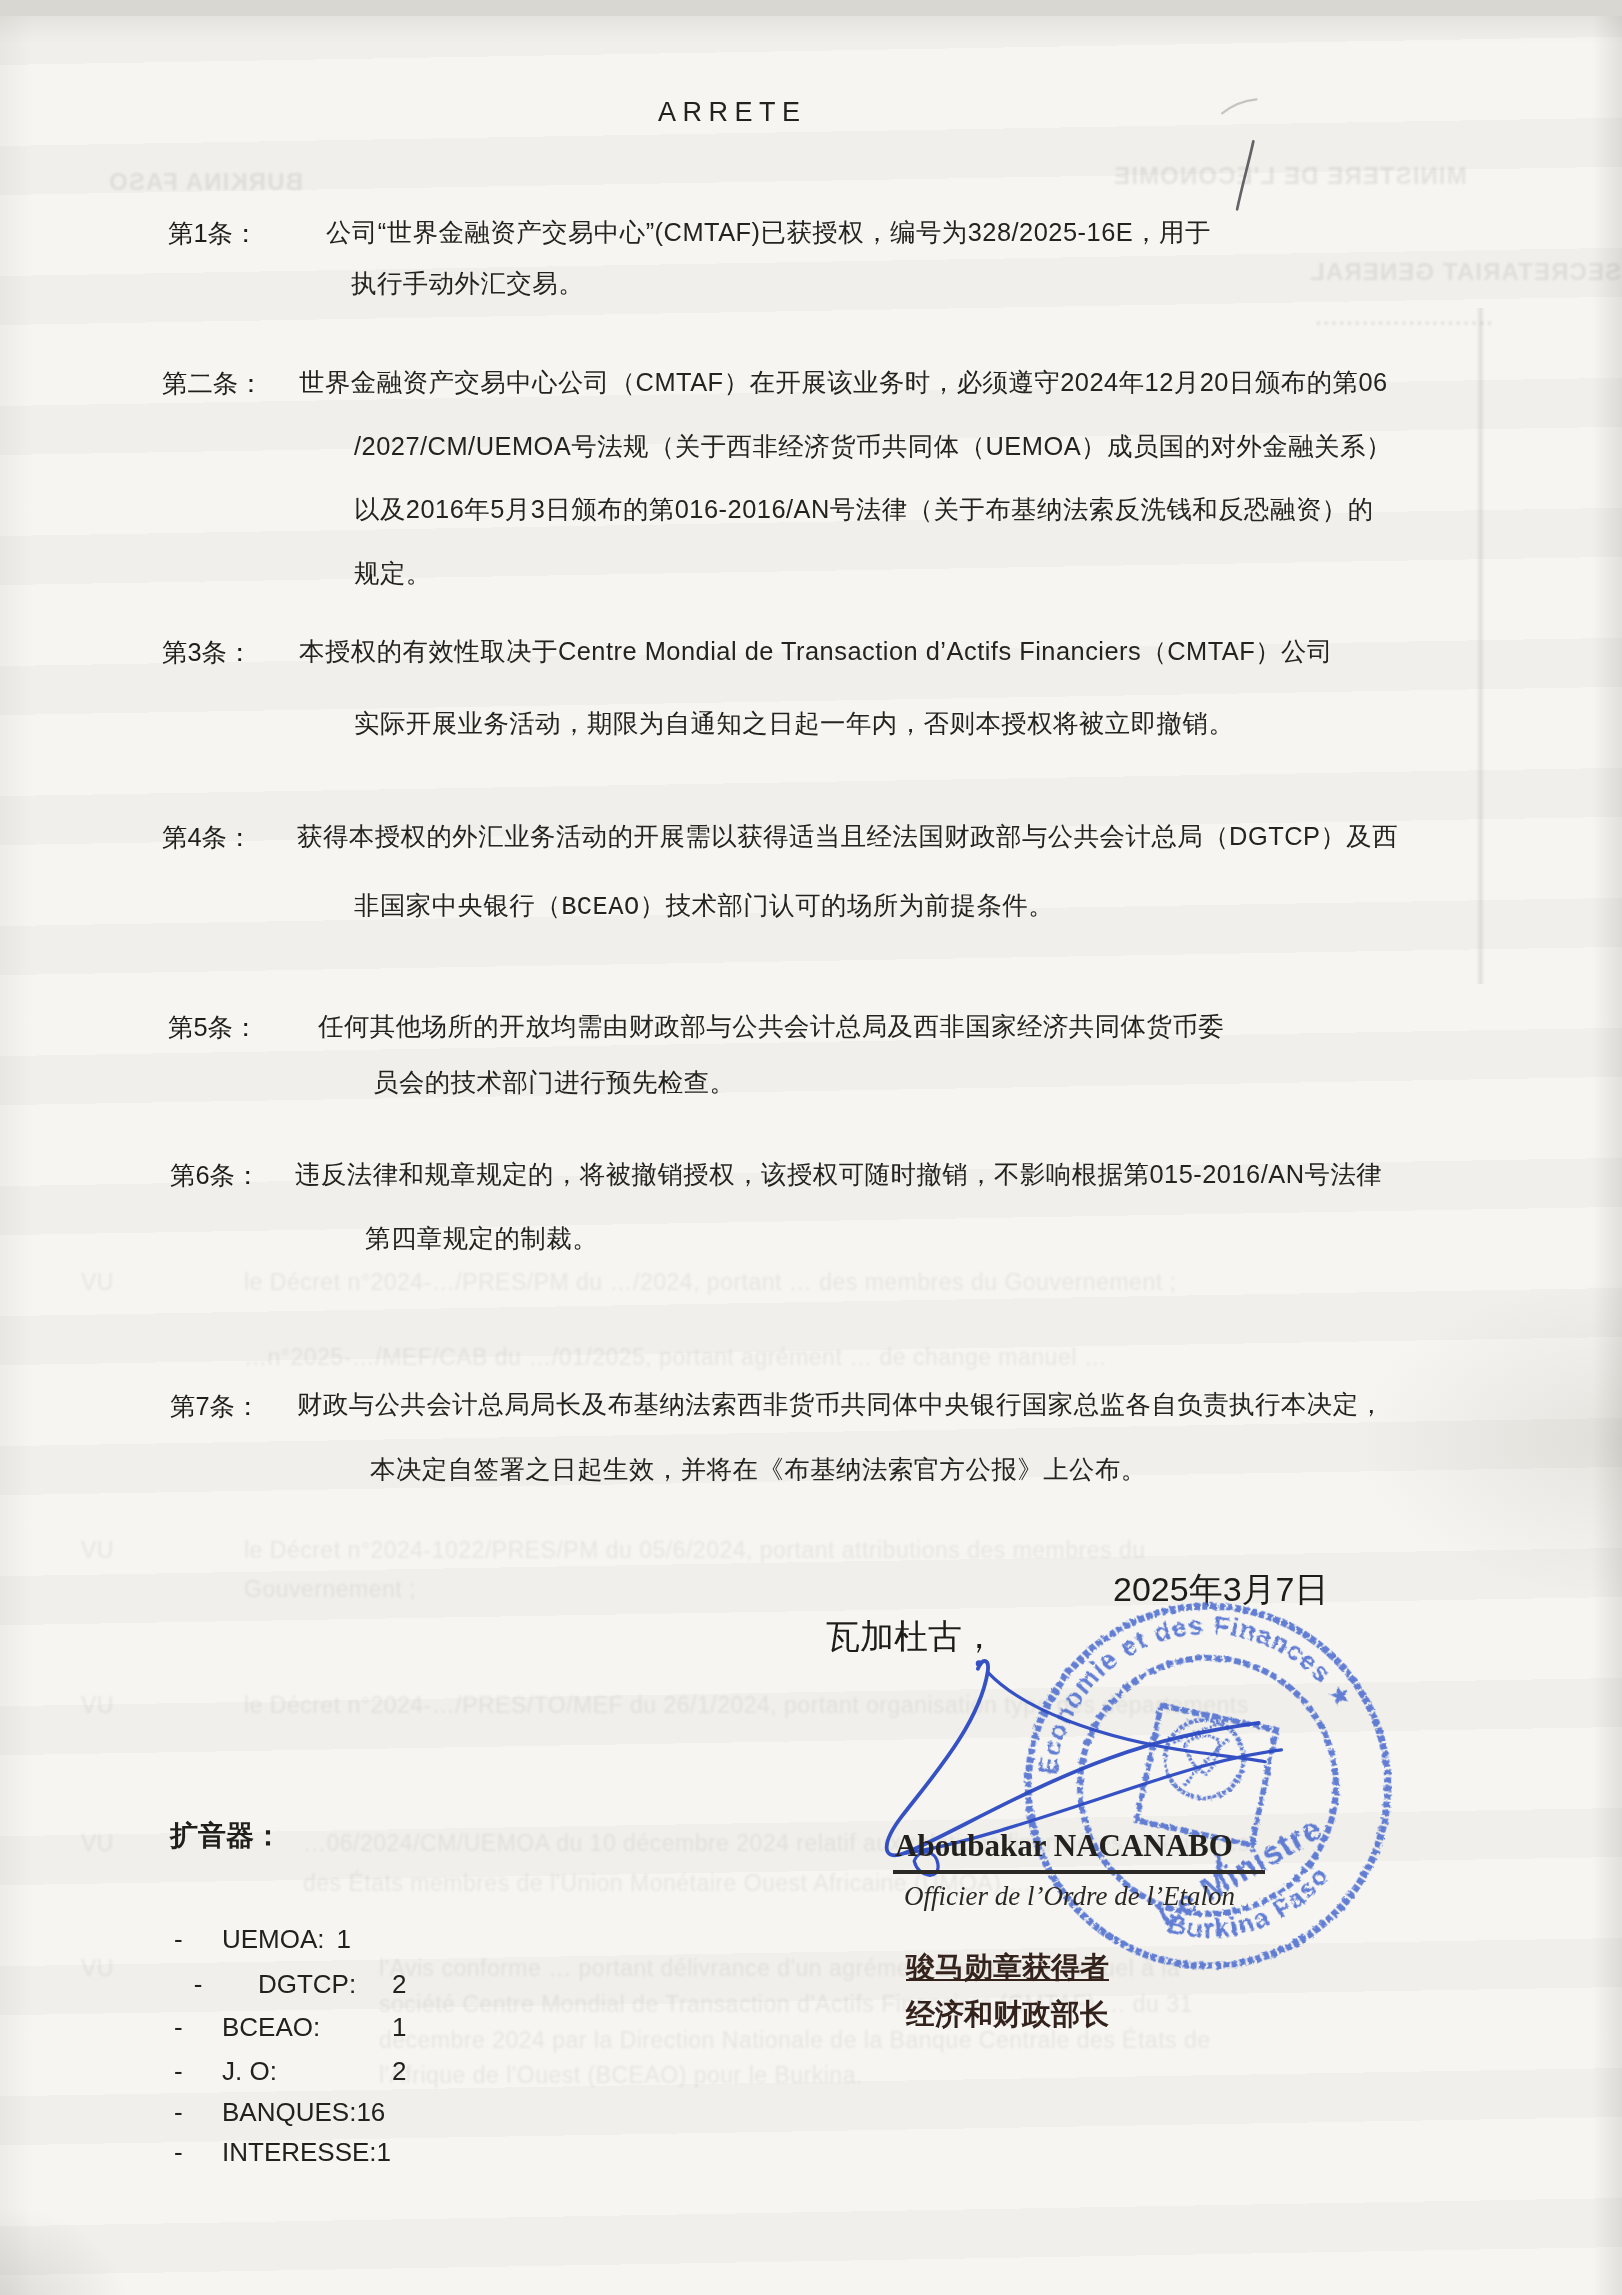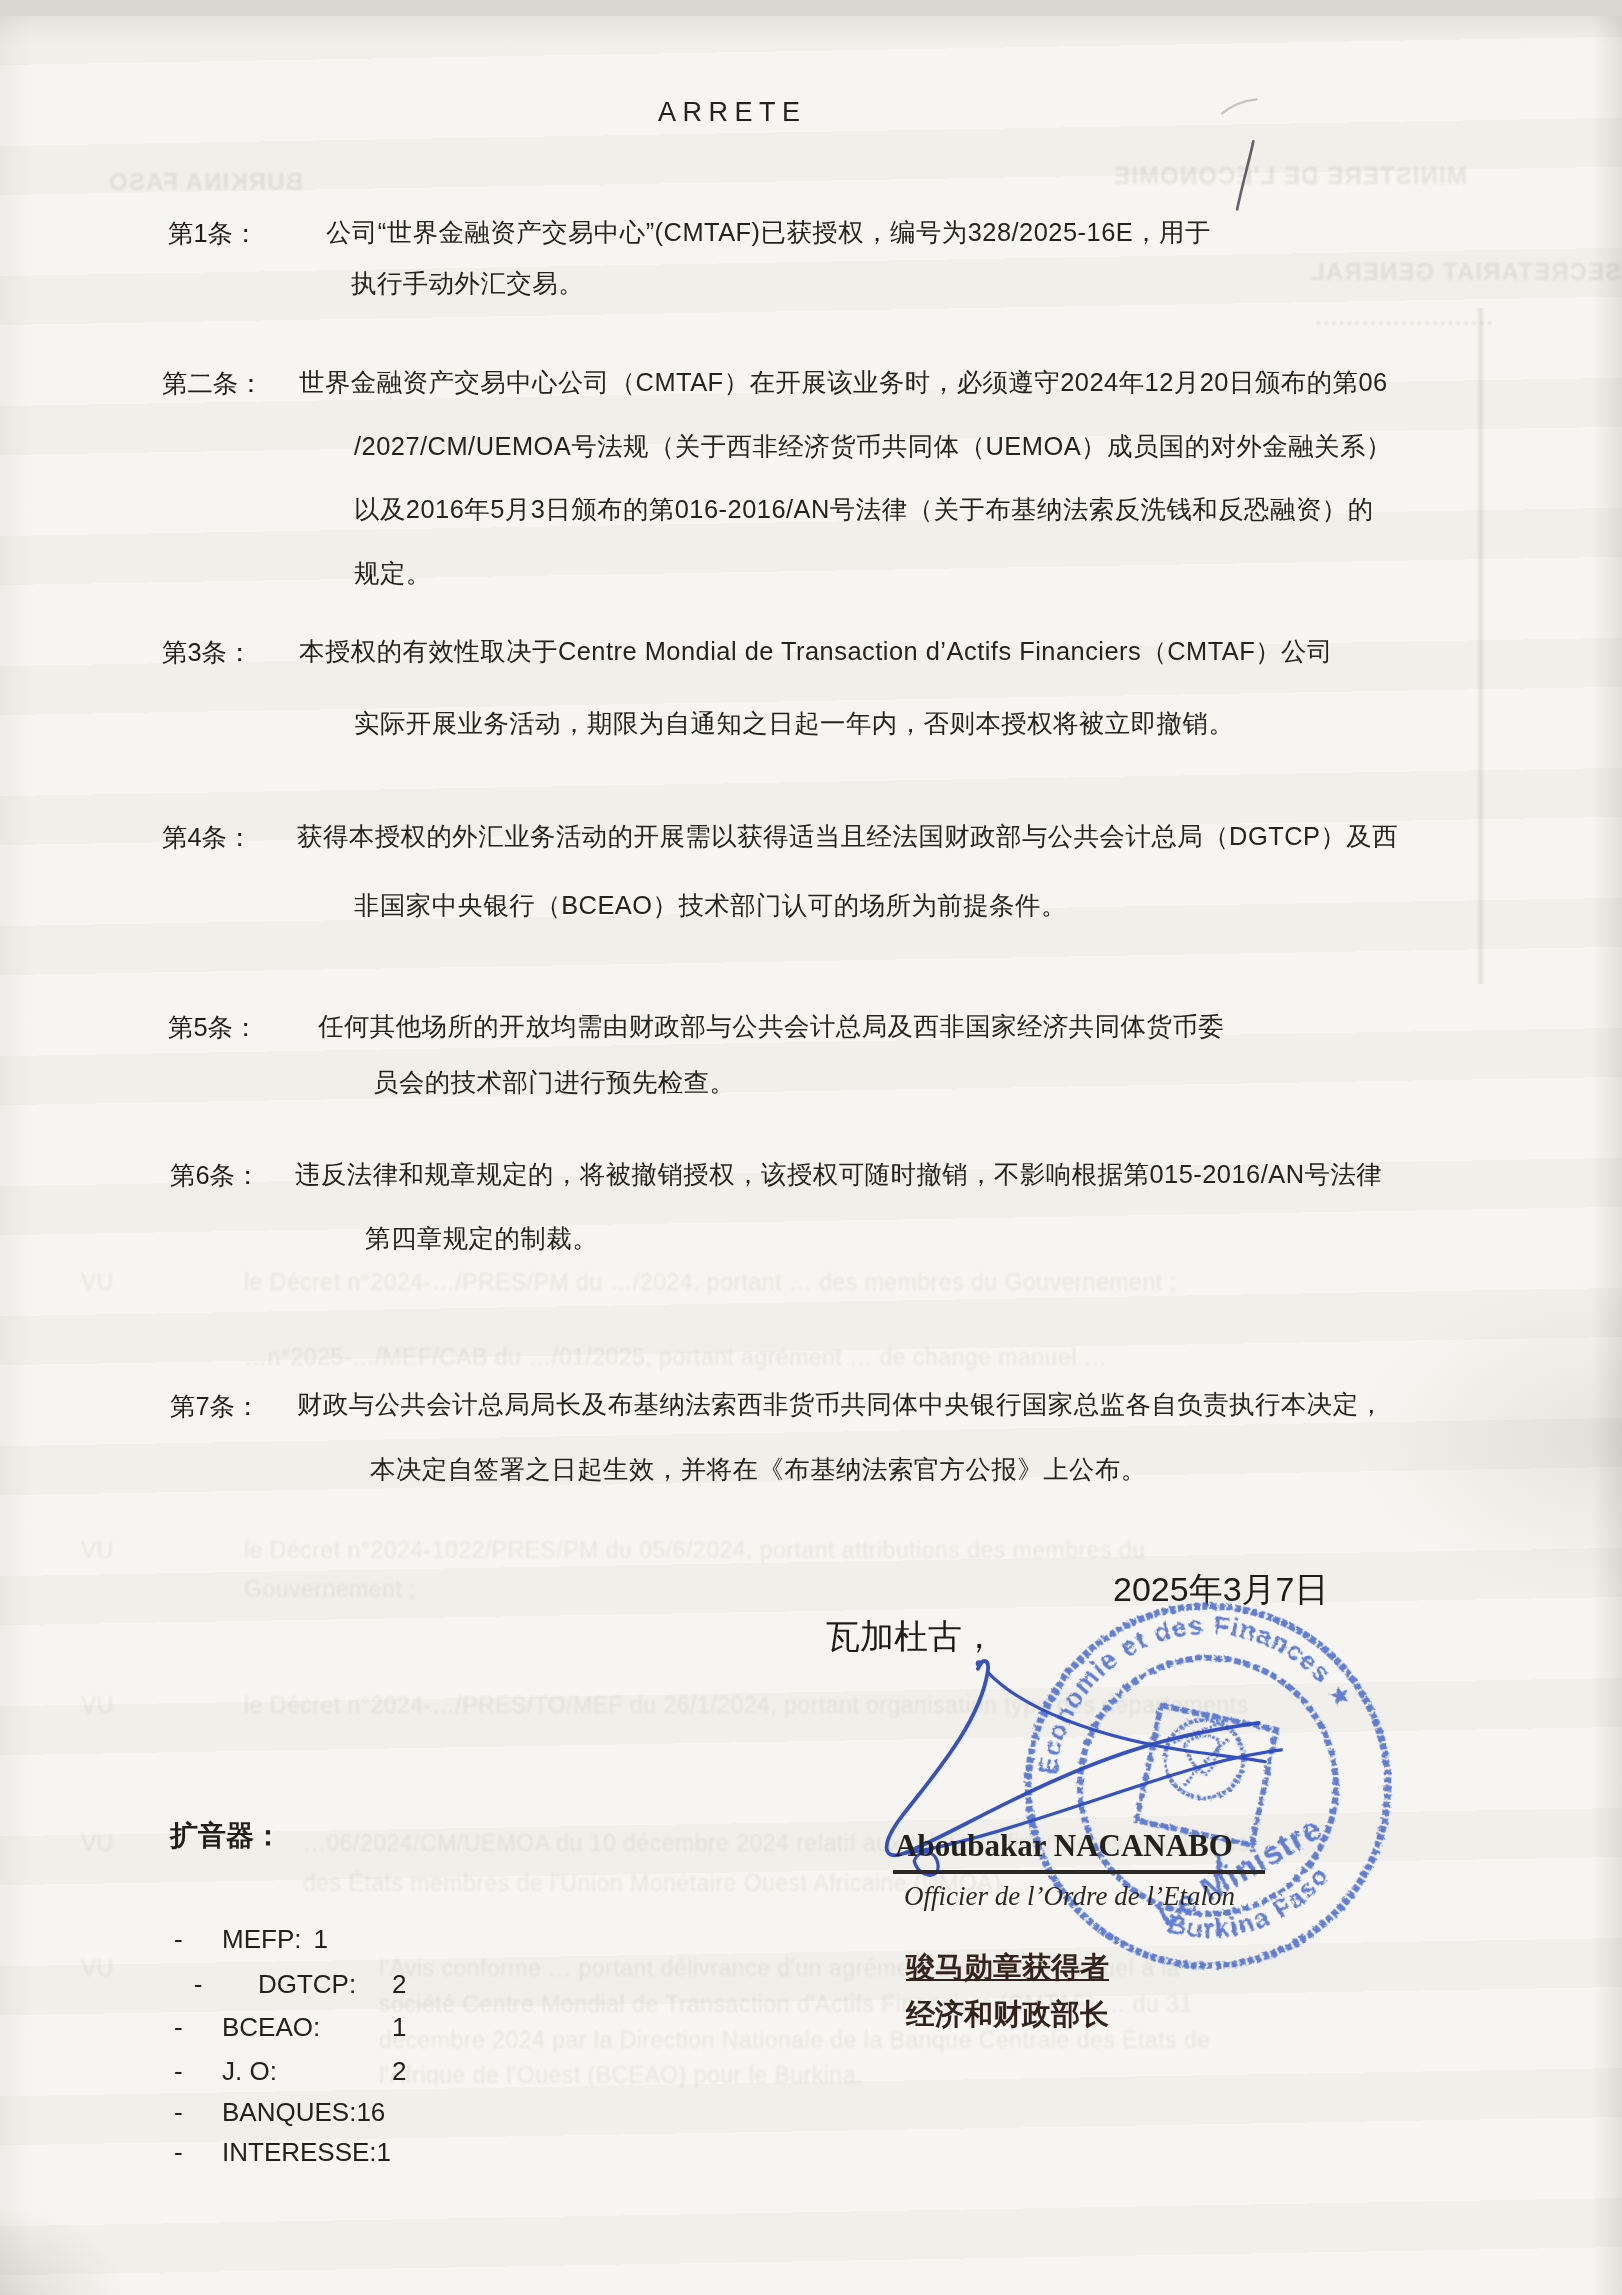--- a/index.html
+++ b/index.html
@@ -85,21 +85,21 @@
   <div class="abs art-line" style="left:354px;top:414px;">/2027/CM/UEMOA号法规（关于西非经济货币共同体（UEMOA）成员国的对外金融关系）</div>
   <div class="abs art-line" style="left:354px;top:477px;">以及2016年5月3日颁布的第016-2016/AN号法律（关于布基纳法索反洗钱和反恐融资）的</div>
   <div class="abs art-line" style="left:354px;top:541px;">规定。</div>
 
   <div class="abs art-label" style="left:162px;top:620px;">第3条：</div>
   <div class="abs art-line" style="left:299px;top:619px;">本授权的有效性取决于Centre Mondial de Transaction d’Actifs Financiers（CMTAF）公司</div>
   <div class="abs art-line" style="left:354px;top:691px;">实际开展业务活动，期限为自通知之日起一年内，否则本授权将被立即撤销。</div>
 
   <div class="abs art-label" style="left:162px;top:805px;">第4条：</div>
   <div class="abs art-line" style="left:297px;top:804px;">获得本授权的外汇业务活动的开展需以获得适当且经法国财政部与公共会计总局（DGTCP）及西</div>
-  <div class="abs art-line" style="left:354px;top:873px;">非国家中央银行（BCEAO）技术部门认可的场所为前提条件。</div>
+  <div class="abs art-line" style="left:354px;top:873px;font-family:Liberation Mono, monospace;">非国家中央银行（BCEAO）技术部门认可的场所为前提条件。</div>
 
   <div class="abs art-label" style="left:168px;top:995px;">第5条：</div>
   <div class="abs art-line" style="left:318px;top:994px;">任何其他场所的开放均需由财政部与公共会计总局及西非国家经济共同体货币委</div>
   <div class="abs art-line" style="left:373px;top:1050px;">员会的技术部门进行预先检查。</div>
 
   <div class="abs art-label" style="left:170px;top:1143px;">第6条：</div>
   <div class="abs art-line" style="left:295px;top:1142px;">违反法律和规章规定的，将被撤销授权，该授权可随时撤销，不影响根据第015-2016/AN号法律</div>
   <div class="abs art-line" style="left:365px;top:1206px;">第四章规定的制裁。</div>
 
   <div class="abs art-label" style="left:170px;top:1374px;">第7条：</div>
@@ -146,21 +146,21 @@
 
   <div class="abs sig-name" style="left:895px;top:1812px;">Aboubakar NACANABO</div>
   <div class="abs sig-underline" style="left:893px;top:1854px;width:372px;"></div>
   <div class="abs sig-title-fr" style="left:904px;top:1865px;">Officier de l’Ordre de l’Etalon</div>
   <div class="abs sig-title-zh" style="left:906px;top:1932px;text-decoration:underline;">骏马勋章获得者</div>
   <div class="abs sig-title-zh" style="left:906px;top:1979px;">经济和财政部长</div>
 
   <div class="abs dist-header" style="left:170px;top:1801px;">扩音器：</div>
 
   <div class="abs dist-row gap" style="left:174px;top:1908px;">
-    <span class="dash">-</span><span class="lbl">MEFP:</span><span class="val">1</span>
+    <span class="dash">-</span><span class="lbl">UEMOA:</span><span class="val">1</span>
   </div>
   <div class="abs dist-row tab" style="left:174px;top:1953px;text-align:center;">
     <span class="dash">-</span><span class="lbl">DGTCP:</span><span class="val">2</span>
   </div>
   <div class="abs dist-row tab" style="left:174px;top:1996px;">
     <span class="dash">-</span><span class="lbl">BCEAO:</span><span class="val">1</span>
   </div>
   <div class="abs dist-row tab" style="left:174px;top:2040px;">
     <span class="dash">-</span><span class="lbl">J. O:</span><span class="val">2</span>
   </div>

